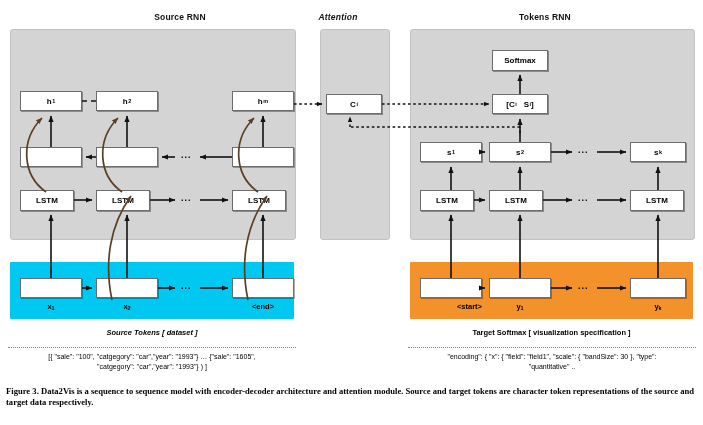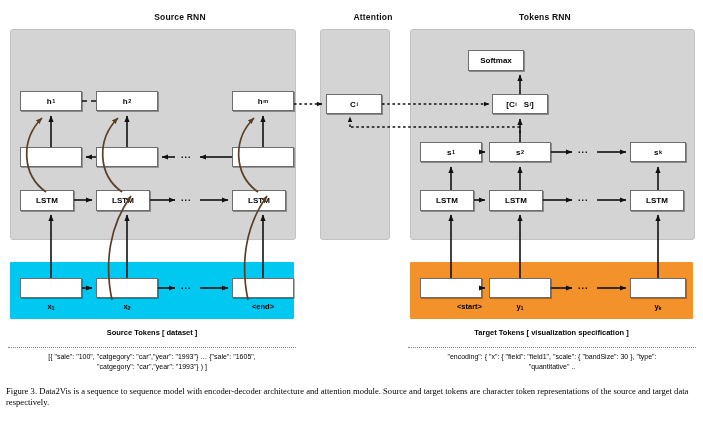--- a/index.html
+++ b/index.html
@@ -43,32 +43,32 @@
   .dotline{position:absolute;border-top:1px dotted #8a8a8a;}
   .json{position:absolute;font-size:7px;color:#000;text-align:center;
         line-height:10px;}
 
   
   .dots{position:absolute;font-size:9px;font-weight:bold;color:#000;
         letter-spacing:1px;}
 
   
   .caption{position:absolute;font-family:"Liberation Serif", serif;
-           font-size:8.6px;font-weight:normal;line-height:11px;color:#000;}
+           font-size:8.6px;font-weight:bold;line-height:11px;color:#000;}
 
   svg.ov{position:absolute;left:0;top:0;width:703px;height:425px;
          pointer-events:none;}
 </style>
 </head>
 <body>
 
 <div id="stage">
 
   <div class="sec-title" style="left:120px;top:12px;width:120px;">Source RNN</div>
-  <div class="sec-title" style="left:323px;top:12px;width:100px;">Attention</div>
+  <div class="sec-title" style="left:288px;top:12px;width:100px;font-style:italic;">Attention</div>
   <div class="sec-title" style="left:480px;top:12px;width:130px;">Tokens RNN</div>
 
   <div class="panel" style="left:10px;top:29px;width:284px;height:209px;"></div>
   <div class="panel" style="left:320px;top:29px;width:68px;height:209px;"></div>
   <div class="panel" style="left:410px;top:29px;width:283px;height:209px;"></div>
 
   <div class="band cyan" style="left:10px;top:262px;width:284px;height:57px;"></div>
   <div class="band orange" style="left:410px;top:262px;width:283px;height:57px;"></div>
 
   <div class="box" style="left:20px;top:91px;width:62px;height:20px;">
@@ -102,34 +102,34 @@
   <div class="tok-label" style="left:20px;top:302px;width:62px;">
     <span>x</span><span class="sub">1</span>
   </div>
   <div class="tok-label" style="left:96px;top:302px;width:62px;">
     <span>x</span><span class="sub">2</span>
   </div>
   <div class="tok-label" style="left:232px;top:302px;width:62px;">
     <span>&lt;end&gt;</span>
   </div>
 
-  <div class="band-cap" style="left:10px;top:328px;width:284px;">Source Tokens [ dataset ]</div>
+  <div class="band-cap" style="left:10px;top:328px;width:284px;font-style:italic;">Source Tokens [ dataset ]</div>
 
   <div class="dotline" style="left:8px;top:347px;width:288px;"></div>
   <div class="json" style="left:4px;top:352px;width:296px;">
     <div>[{ "sale": "100", "catgegory": "car","year": "1993"} … {"sale": "1605",</div>
     <div>"catgegory": "car","year": "1993"} ) ]</div>
   </div>
 
   <div class="box" style="left:326px;top:94px;width:56px;height:20px;">
     <span>C</span>
       <span class="sub">i</span>
   </div>
 
-  <div class="box" style="left:468px;top:50px;width:56px;height:21px;">Softmax</div>
+  <div class="box" style="left:492px;top:50px;width:56px;height:21px;">Softmax</div>
 
   <div class="box" style="left:492px;top:94px;width:56px;height:20px;">
     <span>[C</span>
       <span class="sub">i</span>
     <span style="display:inline-block;width:7px;"></span>
     <span>S</span>
       <span class="sub">i</span>
       <span>]</span>
   </div>
 
@@ -160,21 +160,21 @@
   <div class="tok-label" style="left:420px;top:302px;width:62px;text-align:right;">
     <span>&lt;start&gt;</span>
   </div>
   <div class="tok-label" style="left:489px;top:302px;width:62px;">
     <span>y</span><span class="sub">1</span>
   </div>
   <div class="tok-label" style="left:630px;top:302px;width:56px;">
     <span>y</span><span class="sub">k</span>
   </div>
 
-  <div class="band-cap" style="left:410px;top:328px;width:283px;">Target Tokens [ visualization specification ]</div>
+  <div class="band-cap" style="left:410px;top:328px;width:283px;">Target Softmax [ visualization specification ]</div>
 
   <div class="dotline" style="left:408px;top:347px;width:288px;"></div>
   <div class="json" style="left:404px;top:352px;width:296px;">
     <div>"encoding": { "x": { "field": "field1", "scale": { "bandSize": 30 }, "type":</div>
     <div>"quantitative" ..</div>
   </div>
 
   <div class="caption" style="left:6px;top:386px;width:690px;">Figure 3. Data2Vis is a sequence to sequence model with encoder-decoder architecture and attention module. Source and target tokens are character token representations of the source and target data respectively.</div>
 
   <svg class="ov" viewBox="0 0 703 425">

